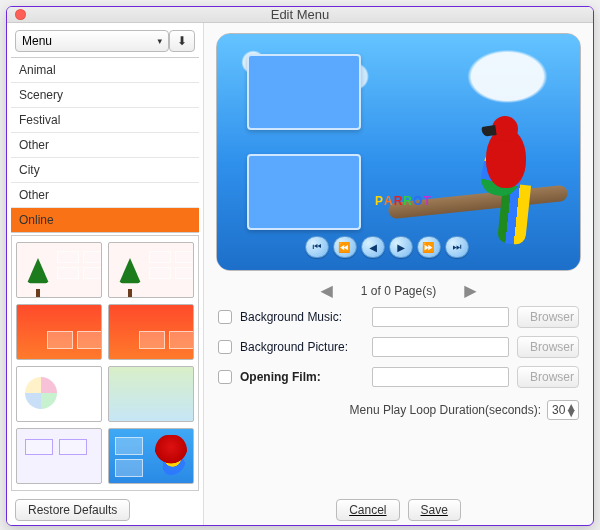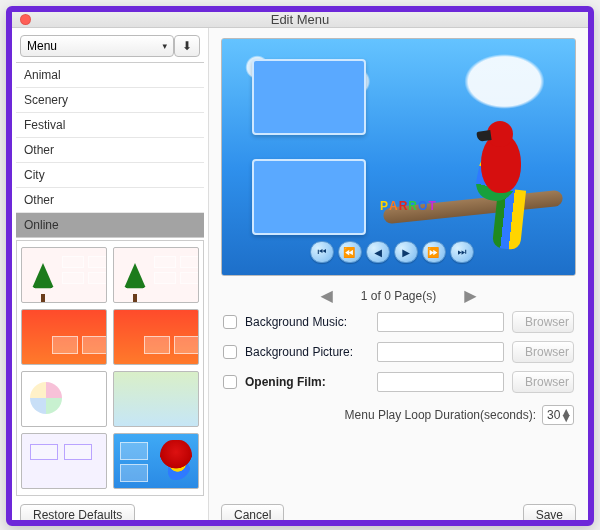--- a/index.html
+++ b/index.html
@@ -1,52 +1,52 @@
 <!DOCTYPE html>
 <html><head>
 <meta charset="utf-8">
 <style>
 * { box-sizing: border-box; margin: 0; padding: 0; font-family: -apple-system, "Helvetica Neue", Arial, sans-serif; font-size: 12px; }
 body { background: #f0f0f0; display: flex; justify-content: center; align-items: flex-start; padding: 6px; }
-.window { width: 590px; height: 520px; background: #fafafa; border: 6px solid #6d28d9; border-radius: 6px; box-shadow: 0 4px 14px rgba(0,0,0,0.18); display: flex; flex-direction: column; overflow: hidden; }
+.window { width: 590px; height: 520px; background: #fafafa; border: 1px solid #6d28d9; border-radius: 6px; box-shadow: 0 4px 14px rgba(0,0,0,0.18); display: flex; flex-direction: column; overflow: hidden; }
 .titlebar { height: 22px; background: linear-gradient(#ededed,#e1e1e1); border-bottom: 1px solid #ccc; display: flex; align-items: center; position: relative; }
 .traffic { position: absolute; left: 8px; display: flex; gap: 6px; }
 .dot { width: 11px; height: 11px; border-radius: 50%; }
 .dot.red { background: #ff5f57; border: 0.5px solid rgba(0,0,0,0.1); }
 .titlebar .title { flex: 1; text-align: center; font-size: 13px; color: #444; }
 .content { flex: 1; display: flex; }
 .left { width: 197px; border-right: 1px solid #ddd; display: flex; flex-direction: column; background: #fff; }
 .toprow { display: flex; padding: 7px 8px 5px; align-items: center; }
 .dropdown { flex: 1; height: 22px; background: linear-gradient(#fff,#eee); border: 1px solid #bbb; border-radius: 4px; display: flex; align-items: center; padding: 0 6px; justify-content: space-between; cursor: pointer; }
 .dropdown .caret { font-size: 9px; color: #333; }
 .iconbtn { width: 26px; height: 22px; background: linear-gradient(#fff,#eee); border: 1px solid #bbb; border-radius: 4px; display: flex; align-items: center; justify-content: center; cursor: pointer; font-size: 12px; color: #333; }
 .catlist { border-top: 1px solid #ccc; border-bottom: 1px solid #ccc; margin: 0 4px; }
 .catitem { padding: 5px 8px; border-bottom: 1px solid #e6e6e6; color: #333; cursor: pointer; font-size: 12px; }
 .catitem:last-child { border-bottom: none; }
-.catitem.hi { background: #a3a3a3; }
+.catitem.hi { background: #f97316; }
 .thumbs { flex: 1; overflow: auto; padding: 6px 4px; display: grid; grid-template-columns: 1fr 1fr; gap: 6px; border: 1px solid #ccc; margin: 2px 4px 0; }
 .thumb { height: 56px; background: #a7d9ff; border: 1px solid #bbb; position: relative; overflow: hidden; cursor: pointer; border-radius: 2px; }
 .thumb .mini { position: absolute; border: 1px solid rgba(255,255,255,0.6); background: rgba(255,255,255,0.25); }
 .thumb.tree { background: #fff5f5; }
 .thumb.tree::before { content: ""; position: absolute; left: 10px; bottom: 3px; width: 22px; height: 36px; background: radial-gradient(circle at 50% 30%, #1c7b1c 60%, transparent 61%); clip-path: polygon(50% 0,100% 70%,0 70%); }
 .thumb.tree::after { content: ""; position: absolute; left: 19px; bottom: 0; width: 4px; height: 8px; background: #6b3d1c; }
 .thumb.flower { background: linear-gradient(#ff4b2b,#ff7a2b); }
 .thumb.collage { background: #fff; }
 .thumb.collage::before { content:""; position:absolute; left:8px; top:10px; width:32px; height:32px; background: conic-gradient(#f7c1d8 0 25%, #c8f1d0 0 50%, #c8dff7 0 75%, #fff1c8 0); border-radius:50%; }
 .thumb.kid { background: linear-gradient(#d9efc8,#c6e6f6); }
 .thumb.modern { background: #f5f2ff; }
 .thumb.modern .m1 { left:8px; top:10px; width:28px; height:16px; border-color:#b9a3ff; }
 .thumb.modern .m2 { left:42px; top:10px; width:28px; height:16px; border-color:#b9a3ff; }
 .thumb.parrot { background: linear-gradient(#3fa9f5,#2a8ae5); }
 .thumb.parrot::after { content:""; position:absolute; right:6px; top:6px; width:32px; height:40px; background: radial-gradient(circle at 50% 30%, #d11, #b00 50%, transparent 52%), radial-gradient(circle at 55% 58%, #ffd400 28%, transparent 30%), radial-gradient(circle at 60% 78%, #2e7aff 30%, transparent 32%); border-radius: 40% 40% 50% 50%; }
 .left-footer { padding: 8px; display: flex; }
 .btn { height: 22px; background: linear-gradient(#fff,#ececec); border: 1px solid #bbb; border-radius: 4px; padding: 0 12px; display: flex; align-items: center; cursor: pointer; font-size: 12px; color: #333; }
 .btn.dis { color: #aaa; border-color: #d0d0d0; cursor: default; }
 .right { flex: 1; display: flex; flex-direction: column; padding: 10px 12px 8px; }
-.preview-wrap { border: 1px solid #bbb; border-radius: 3px; overflow: hidden; height: 238px; background: #fff; display: flex; }
+.preview-wrap { border: 1px solid #bbb; border-radius: 14px; overflow: hidden; height: 238px; background: #fff; display: flex; }
 .preview { flex: 1; background: linear-gradient(#59b7ff, #2b8ae8); position: relative; }
 .sky { position: absolute; inset: 0; background:
   radial-gradient(circle at 10% 12%, rgba(255,255,255,0.8) 10px, transparent 12px),
   radial-gradient(circle at 38% 18%, rgba(255,255,255,0.7) 12px, transparent 14px),
   radial-gradient(ellipse at 80% 18%, rgba(255,255,255,0.9) 36px, transparent 40px),
   linear-gradient(#64c3ff,#2f90ec 55%,#1d6fc9); }
 .slot { position: absolute; width: 114px; height: 76px; background: #5aa9ff; border: 2px solid #cfe8ff; box-shadow: 0 2px 4px rgba(0,0,0,0.2); border-radius: 4px; }
 .slot.s1 { left: 30px; top: 20px; }
 .slot.s2 { left: 30px; top: 120px; }
 .branch { position: absolute; right: 12px; bottom: 50px; width: 180px; height: 80px; }
@@ -66,21 +66,21 @@
 .form { display:flex; flex-direction:column; gap:8px; padding: 0 2px; }
 .frow { display:flex; align-items:center; gap:8px; }
 .chk { width:14px; height:14px; border:1px solid #b0b0b0; border-radius:3px; background:#fff; cursor:pointer; flex: 0 0 14px; }
 .lbl { width: 124px; color:#0f172a; }
 .lbl.strong { color:#222; font-weight:600; }
 .txt { flex:1; height:20px; border:1px solid #c4c4c4; background:#fff; border-radius:2px; }
 .browser { width:62px; }
 .loop-row { display:flex; align-items:center; justify-content:flex-end; gap:6px; padding-top:4px; color:#444; }
 .spin { width:32px; height:20px; border:1px solid #bbb; border-radius:3px; display:flex; align-items:center; padding:0 4px; justify-content:space-between; background:#fff; }
 .spin .arrows { display:flex; flex-direction:column; line-height:6px; font-size:8px; color:#666; }
-.right-footer { margin-top:auto; display:flex; justify-content:space-between; gap:8px; padding-top:10px; }
+.right-footer { margin-top:auto; display:flex; justify-content:center; gap:8px; padding-top:10px;text-decoration:underline; }
 .thumb .t1 { left:40px; top:8px; width:22px; height:12px; }
 .thumb .t2 { left:66px; top:8px; width:22px; height:12px; }
 .thumb .t3 { left:40px; top:24px; width:22px; height:12px; }
 .thumb .t4 { left:66px; top:24px; width:22px; height:12px; }
 .thumb.flower .f1 { left:30px; top:26px; width:26px; height:18px; }
 .thumb.flower .f2 { left:60px; top:26px; width:26px; height:18px; }
 .thumb.parrot .p1 { left:6px; top:8px; width:28px; height:18px; }
 .thumb.parrot .p2 { left:6px; top:30px; width:28px; height:18px; }
 </style>
 </head>

